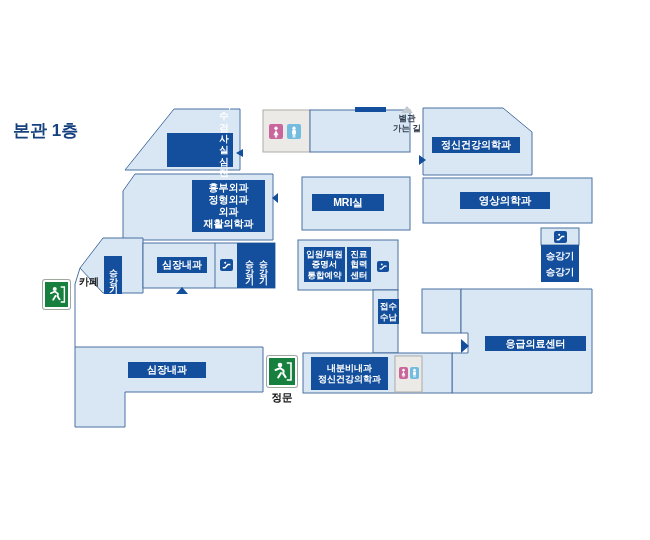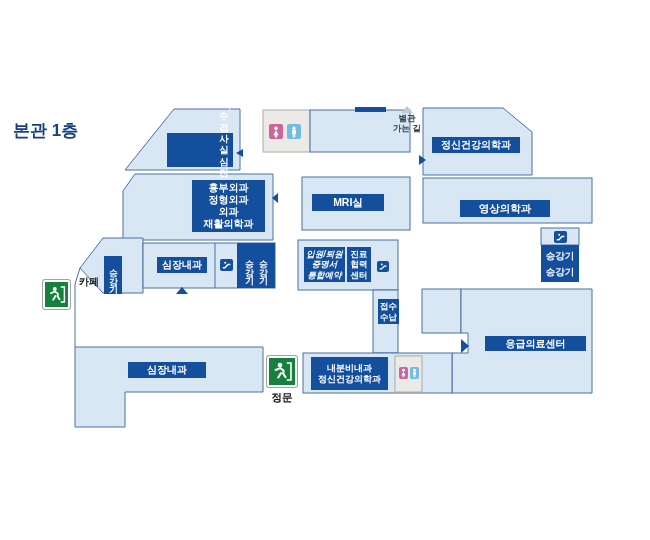--- a/index.html
+++ b/index.html
@@ -71,41 +71,41 @@
   <div class="lbl" style="left:157px;top:257px;width:50px;height:16px;font-size:10px;">
     <span>심장내과</span>
   </div>
   <div class="lbl vtext" style="left:104px;top:256px;width:18px;height:38px;font-size:9px;">
     <span class="vtext">승강기</span>
   </div>
   <div class="lbl" style="left:237px;top:243px;width:38px;height:45px;font-size:9px;flex-direction:row;gap:5px;">
     <span class="vtext">승강기</span>
     <span class="vtext">승강기</span>
   </div>
-  <div class="lbl" style="left:304px;top:247px;width:41px;height:35px;font-size:8.5px;font-style:italic;">
+  <div class="lbl" style="left:304px;top:247px;width:41px;height:35px;font-size:8.5px;">
     <span>입원/퇴원</span>
     <span>증명서</span>
     <span>통합예약</span>
   </div>
   <div class="lbl" style="left:347px;top:247px;width:24px;height:35px;font-size:8.5px;">
     <span>진료</span>
     <span>협력</span>
     <span>센터</span>
   </div>
   <div class="lbl" style="left:378px;top:299px;width:21px;height:25px;font-size:8.5px;">
     <span>접수</span>
     <span>수납</span>
   </div>
   <div class="lbl" style="left:312px;top:194px;width:72px;height:17px;font-size:10.5px;">
     <span>MRI실</span>
   </div>
   <div class="lbl" style="left:432px;top:137px;width:88px;height:16px;font-size:10px;">
     <span>정신건강의학과</span>
   </div>
-  <div class="lbl" style="left:460px;top:192px;width:90px;height:17px;font-size:10.5px;margin-top:8px;">
+  <div class="lbl" style="left:460px;top:192px;width:90px;height:17px;font-size:10.5px;">
     <span>영상의학과</span>
   </div>
   <div class="lbl" style="left:541px;top:245px;width:38px;height:37px;font-size:9.5px;line-height:1.6;">
     <span>승강기</span>
     <span>승강기</span>
   </div>
   <div class="lbl" style="left:485px;top:336px;width:101px;height:15px;font-size:10px;">
     <span>응급의료센터</span>
   </div>
   <div class="lbl" style="left:311px;top:357px;width:77px;height:33px;font-size:9px;">

